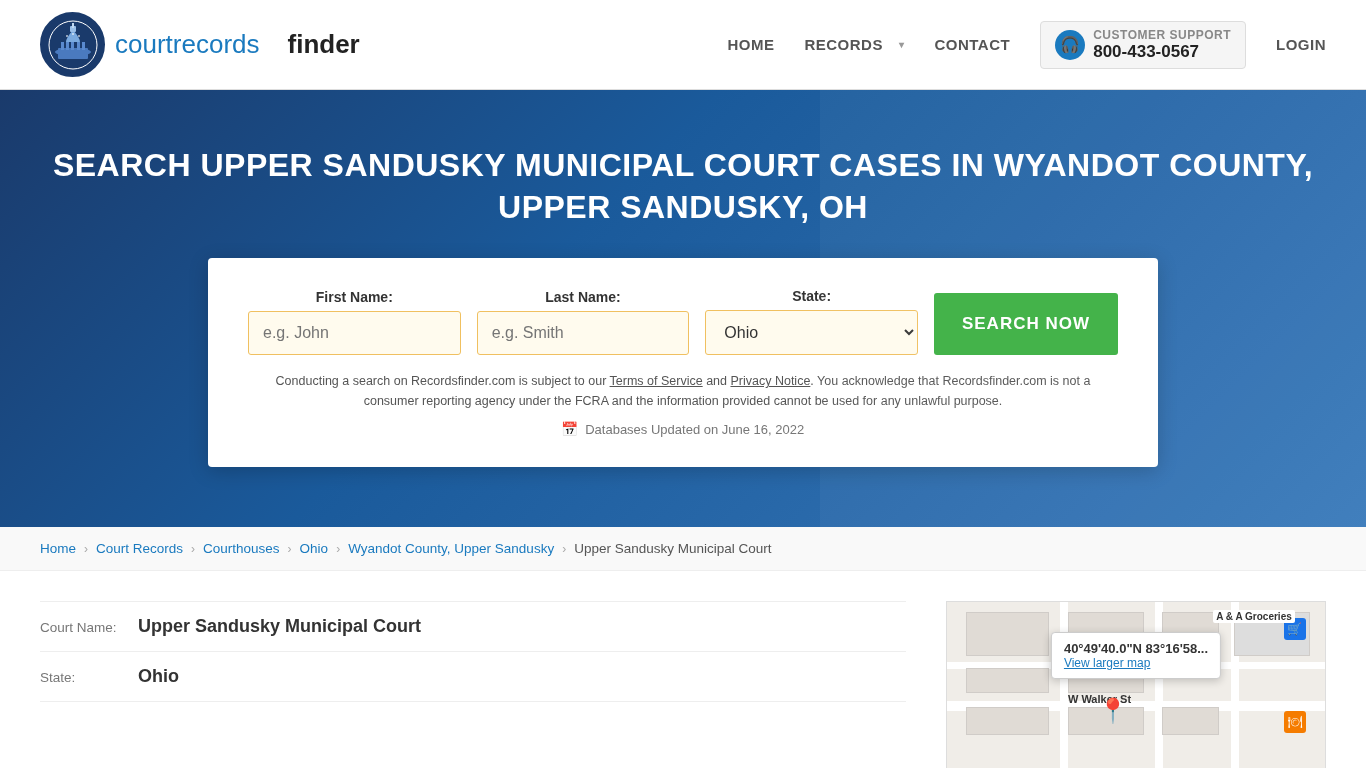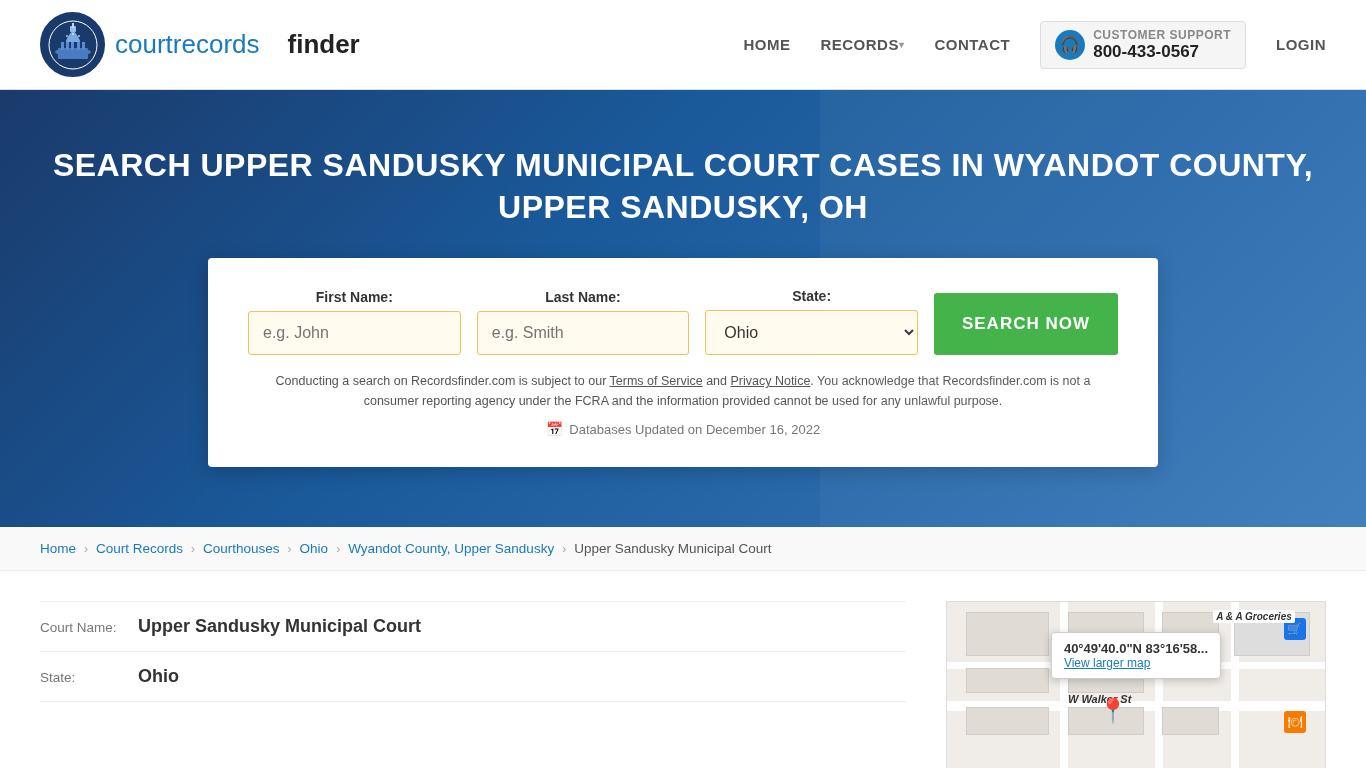--- a/index.html
+++ b/index.html
@@ -57,21 +57,21 @@
       font-size: 15px;
       font-weight: 700;
       color: #555;
       cursor: pointer;
       text-decoration: none;
       letter-spacing: 0.5px;
     }
     .nav-records {
       display: flex;
       align-items: center;
-      gap: 0;
+      gap: 16px;
     }
     .chevron-down {
       font-size: 10px;
       color: #999;
     }
     .support-box {
       display: flex;
       align-items: center;
       gap: 8px;
       background: #f5f5f5;
@@ -354,21 +354,20 @@
       color: #1a73e8;
       z-index: 11;
       transform: translate(-50%, -100%);
     }
     .map-label {
       position: absolute;
       font-size: 11px;
       font-weight: 600;
       color: #333;
       white-space: nowrap;
-      font-style: italic;
     }
     .store-icon {
       position: absolute;
       width: 22px;
       height: 22px;
       background: #1a73e8;
       border-radius: 3px;
       display: flex;
       align-items: center;
       justify-content: center;
@@ -460,21 +459,21 @@
           <option>Arizona</option>
         </select>
       </div>
       <button class="search-btn">SEARCH NOW</button>
     </div>
     <p class="search-disclaimer">
       Conducting a search on Recordsfinder.com is subject to our <a>Terms of Service</a> and <a>Privacy Notice</a>. You acknowledge that Recordsfinder.com is not a consumer reporting agency under the FCRA and the information provided cannot be used for any unlawful purpose.
     </p>
     <div class="db-updated">
       <span class="calendar-icon">📅</span>
-      <span>Databases Updated on December 16, 2022</span>
+      <span>Databases Updated on June 16, 2022</span>
     </div>
   </div>
 </section>
 
 <nav class="breadcrumb-bar">
   <a class="breadcrumb-item">Home</a>
   <span class="breadcrumb-sep">›</span>
   <a class="breadcrumb-item">Court Records</a>
   <span class="breadcrumb-sep">›</span>
   <a class="breadcrumb-item">Courthouses</a>

